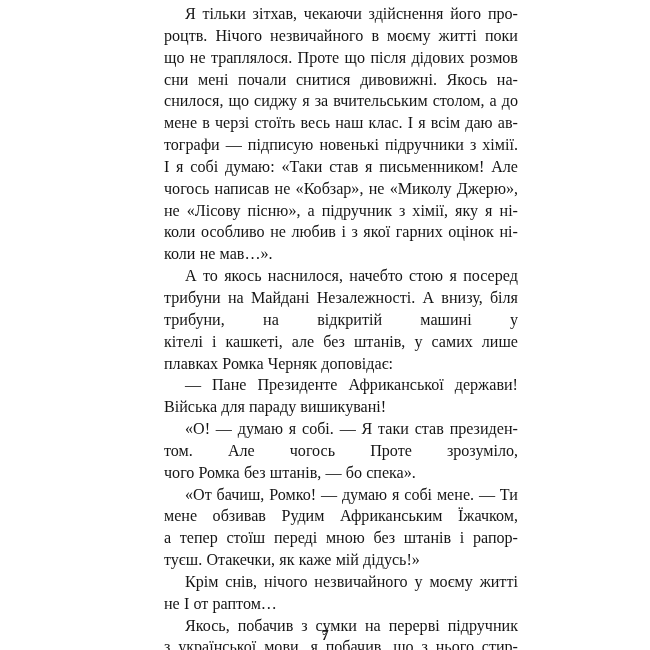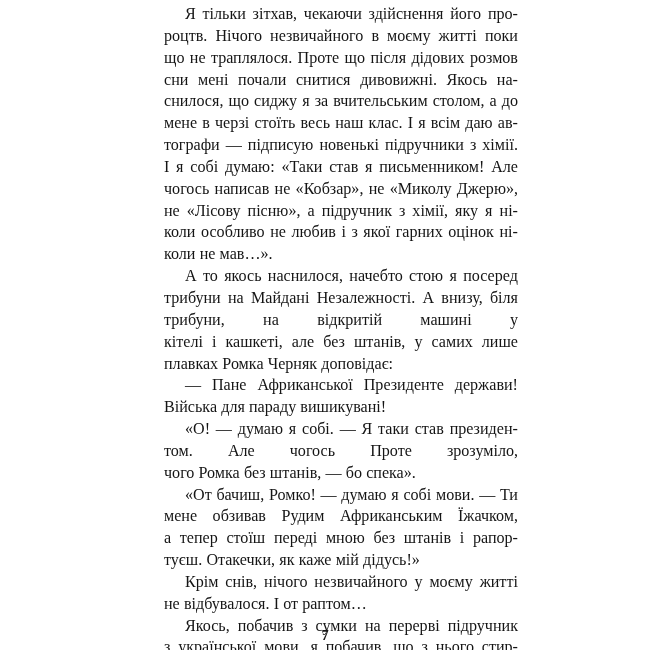--- a/index.html
+++ b/index.html
@@ -85,28 +85,28 @@
       <div class="text-line justify"><span class="w">І</span><span class="w">я</span><span class="w">собі</span><span class="w">думаю:</span><span class="w">«Таки</span><span class="w">став</span><span class="w">я</span><span class="w">письменником!</span><span class="w">Але</span></div>
       <div class="text-line justify"><span class="w">чогось</span><span class="w">написав</span><span class="w">не</span><span class="w">«Кобзар»,</span><span class="w">не</span><span class="w">«Миколу</span><span class="w">Джерю»,</span></div>
       <div class="text-line justify"><span class="w">не</span><span class="w">«Лісову</span><span class="w">пісню»,</span><span class="w">а</span><span class="w">підручник</span><span class="w">з</span><span class="w">хімії,</span><span class="w">яку</span><span class="w">я</span><span class="w">ні-</span></div>
       <div class="text-line justify"><span class="w">коли</span><span class="w">особливо</span><span class="w">не</span><span class="w">любив</span><span class="w">і</span><span class="w">з</span><span class="w">якої</span><span class="w">гарних</span><span class="w">оцінок</span><span class="w">ні-</span></div>
       <div class="text-line flush"><span class="w">коли</span><span class="w">не</span><span class="w">мав…».</span></div>
       <div class="text-line justify indent"><span class="w">А</span><span class="w">то</span><span class="w">якось</span><span class="w">наснилося,</span><span class="w">начебто</span><span class="w">стою</span><span class="w">я</span><span class="w">посеред</span></div>
       <div class="text-line justify"><span class="w">трибуни</span><span class="w">на</span><span class="w">Майдані</span><span class="w">Незалежності.</span><span class="w">А</span><span class="w">внизу,</span><span class="w">біля</span></div>
       <div class="text-line justify"><span class="w">трибуни,</span><span class="w">на</span><span class="w">відкритій</span><span class="w">машині</span><span class="w">у</span></div>
       <div class="text-line justify"><span class="w">кітелі</span><span class="w">і</span><span class="w">кашкеті,</span><span class="w">але</span><span class="w">без</span><span class="w">штанів,</span><span class="w">у</span><span class="w">самих</span><span class="w">лише</span></div>
       <div class="text-line flush"><span class="w">плавках</span><span class="w">Ромка</span><span class="w">Черняк</span><span class="w">доповідає:</span></div>
-      <div class="text-line justify indent"><span class="w">—</span><span class="w">Пане</span><span class="w">Африканської</span><span class="w">Президенте</span><span class="w">держави!</span></div>
+      <div class="text-line justify indent"><span class="w">—</span><span class="w">Пане</span><span class="w">Президенте</span><span class="w">Африканської</span><span class="w">держави!</span></div>
       <div class="text-line flush"><span class="w">Війська</span><span class="w">для</span><span class="w">параду</span><span class="w">вишикувані!</span></div>
       <div class="text-line justify indent"><span class="w">«О!</span><span class="w">—</span><span class="w">думаю</span><span class="w">я</span><span class="w">собі.</span><span class="w">—</span><span class="w">Я</span><span class="w">таки</span><span class="w">став</span><span class="w">президен-</span></div>
       <div class="text-line justify"><span class="w">том.</span><span class="w">Але</span><span class="w">чогось</span><span class="w">Проте</span><span class="w">зрозуміло,</span></div>
       <div class="text-line flush"><span class="w">чого</span><span class="w">Ромка</span><span class="w">без</span><span class="w">штанів,</span><span class="w">—</span><span class="w">бо</span><span class="w">спека».</span></div>
-      <div class="text-line justify indent"><span class="w">«От</span><span class="w">бачиш,</span><span class="w">Ромко!</span><span class="w">—</span><span class="w">думаю</span><span class="w">я</span><span class="w">собі</span><span class="w">мови.</span><span class="w">—</span><span class="w">Ти</span></div>
+      <div class="text-line justify indent"><span class="w">«От</span><span class="w">бачиш,</span><span class="w">Ромко!</span><span class="w">—</span><span class="w">думаю</span><span class="w">я</span><span class="w">собі</span><span class="w">мене.</span><span class="w">—</span><span class="w">Ти</span></div>
       <div class="text-line justify"><span class="w">мене</span><span class="w">обзивав</span><span class="w">Рудим</span><span class="w">Африканським</span><span class="w">Їжачком,</span></div>
       <div class="text-line justify"><span class="w">а</span><span class="w">тепер</span><span class="w">стоїш</span><span class="w">переді</span><span class="w">мною</span><span class="w">без</span><span class="w">штанів</span><span class="w">і</span><span class="w">рапор-</span></div>
       <div class="text-line flush"><span class="w">туєш.</span><span class="w">Отакечки,</span><span class="w">як</span><span class="w">каже</span><span class="w">мій</span><span class="w">дідусь!»</span></div>
       <div class="text-line justify indent"><span class="w">Крім</span><span class="w">снів,</span><span class="w">нічого</span><span class="w">незвичайного</span><span class="w">у</span><span class="w">моєму</span><span class="w">житті</span></div>
-      <div class="text-line flush"><span class="w">не</span><span class="w">відбувалося.</span><span class="w">І</span><span class="w">от</span><span class="w">раптом…</span></div>
+      <div class="text-line flush"><span class="w">не</span><span class="w">І</span><span class="w">от</span><span class="w">раптом…</span></div>
       <div class="text-line justify indent"><span class="w">Якось,</span><span class="w">побачив</span><span class="w">з</span><span class="w">сумки</span><span class="w">на</span><span class="w">перерві</span><span class="w">підручник</span></div>
       <div class="text-line justify"><span class="w">з</span><span class="w">української</span><span class="w">мови,</span><span class="w">я</span><span class="w">побачив,</span><span class="w">що</span><span class="w">з</span><span class="w">нього</span><span class="w">стир-</span></div>
     </div>
   <div id="page-number">7</div>
 </div>
 
 </body></html>

